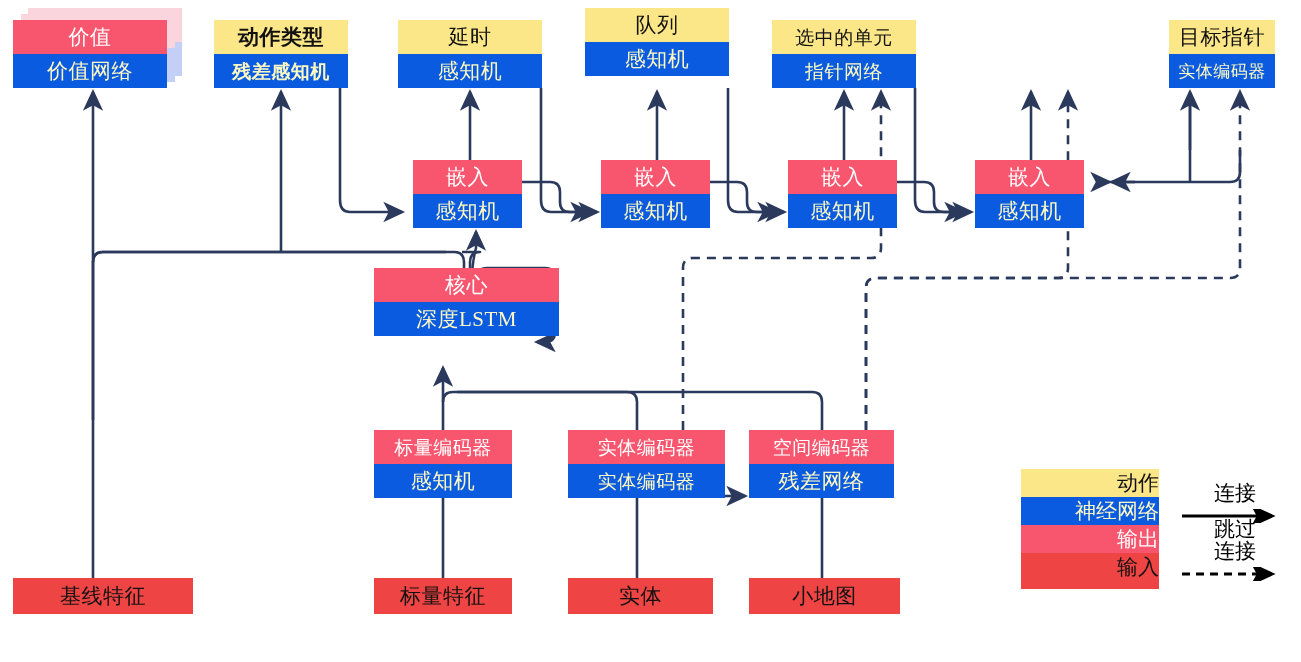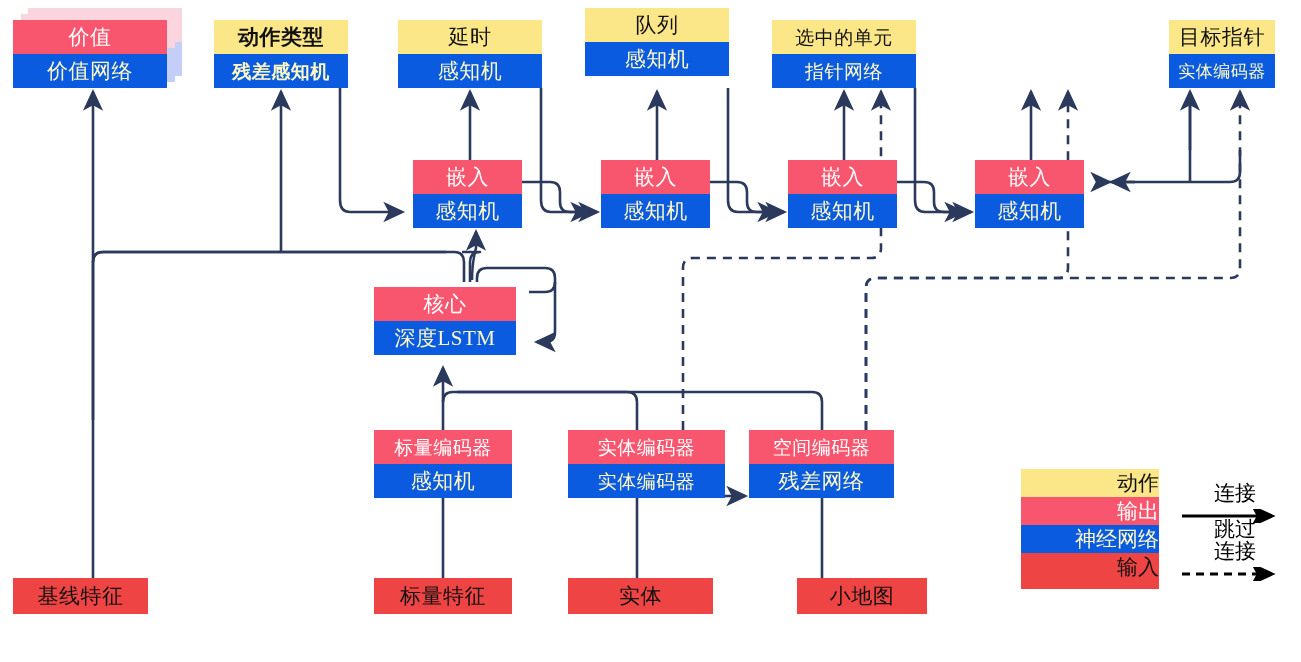--- a/index.html
+++ b/index.html
@@ -203,55 +203,55 @@
   </div>
   <div class="node" style="left:788px; top:160px; width:109px;">
     <div class="band red">嵌入</div>
     <div class="band blue">感知机</div>
   </div>
   <div class="node" style="left:975px; top:160px; width:109px;">
     <div class="band red">嵌入</div>
     <div class="band blue">感知机</div>
   </div>
 
-  <div class="node" style="left:374px; top:287px; width:142px;font-family:Liberation Serif, serif;">
+  <div class="node" style="left:374px; top:268px; width:185px;font-family:Liberation Serif, serif;">
     <div class="band red">核心</div>
     <div class="band blue">深度LSTM</div>
   </div>
 
   <div class="node" style="left:374px; top:430px; width:138px;">
     <div class="band red tight">标量编码器</div>
     <div class="band blue">感知机</div>
   </div>
   <div class="node" style="left:568px; top:430px; width:157px;">
     <div class="band red tight">实体编码器</div>
     <div class="band blue tight">实体编码器</div>
   </div>
   <div class="node" style="left:749px; top:430px; width:145px;">
     <div class="band red tight">空间编码器</div>
     <div class="band blue">残差网络</div>
   </div>
 
-  <div class="node" style="left:13px; top:578px; width:135px;">
+  <div class="node" style="left:13px; top:578px; width:180px;">
     <div class="band green">基线特征</div>
   </div>
   <div class="node" style="left:374px; top:578px; width:138px;">
     <div class="band green">标量特征</div>
   </div>
   <div class="node" style="left:568px; top:578px; width:145px;">
     <div class="band green">实体</div>
   </div>
-  <div class="node" style="left:749px; top:578px; width:130px;margin-left:48px;">
+  <div class="node" style="left:749px; top:578px; width:151px;">
     <div class="band green">小地图</div>
   </div>
 
   <div id="legend-swatches" style="left:1021px; top:469px; width:138px;">
     <div class="band yellow">动作</div>
+    <div class="band blue">神经网络</div>
     <div class="band red">输出</div>
-    <div class="band blue">神经网络</div>
     <div class="band green">输入</div>
   </div>
 
   <div id="legend-arrows" style="left:1180px; top:482px; width:110px;">
     <div class="legend-cap">连接</div>
     <div class="legend-line">
       <svg width="110" height="14" viewBox="0 0 110 14" xmlns="http://www.w3.org/2000/svg">
         <path d="M 2,7 L 92,7" fill="none" stroke="#000" stroke-width="3" marker-end="url(#ahblk)"></path>
       </svg>
     </div>

